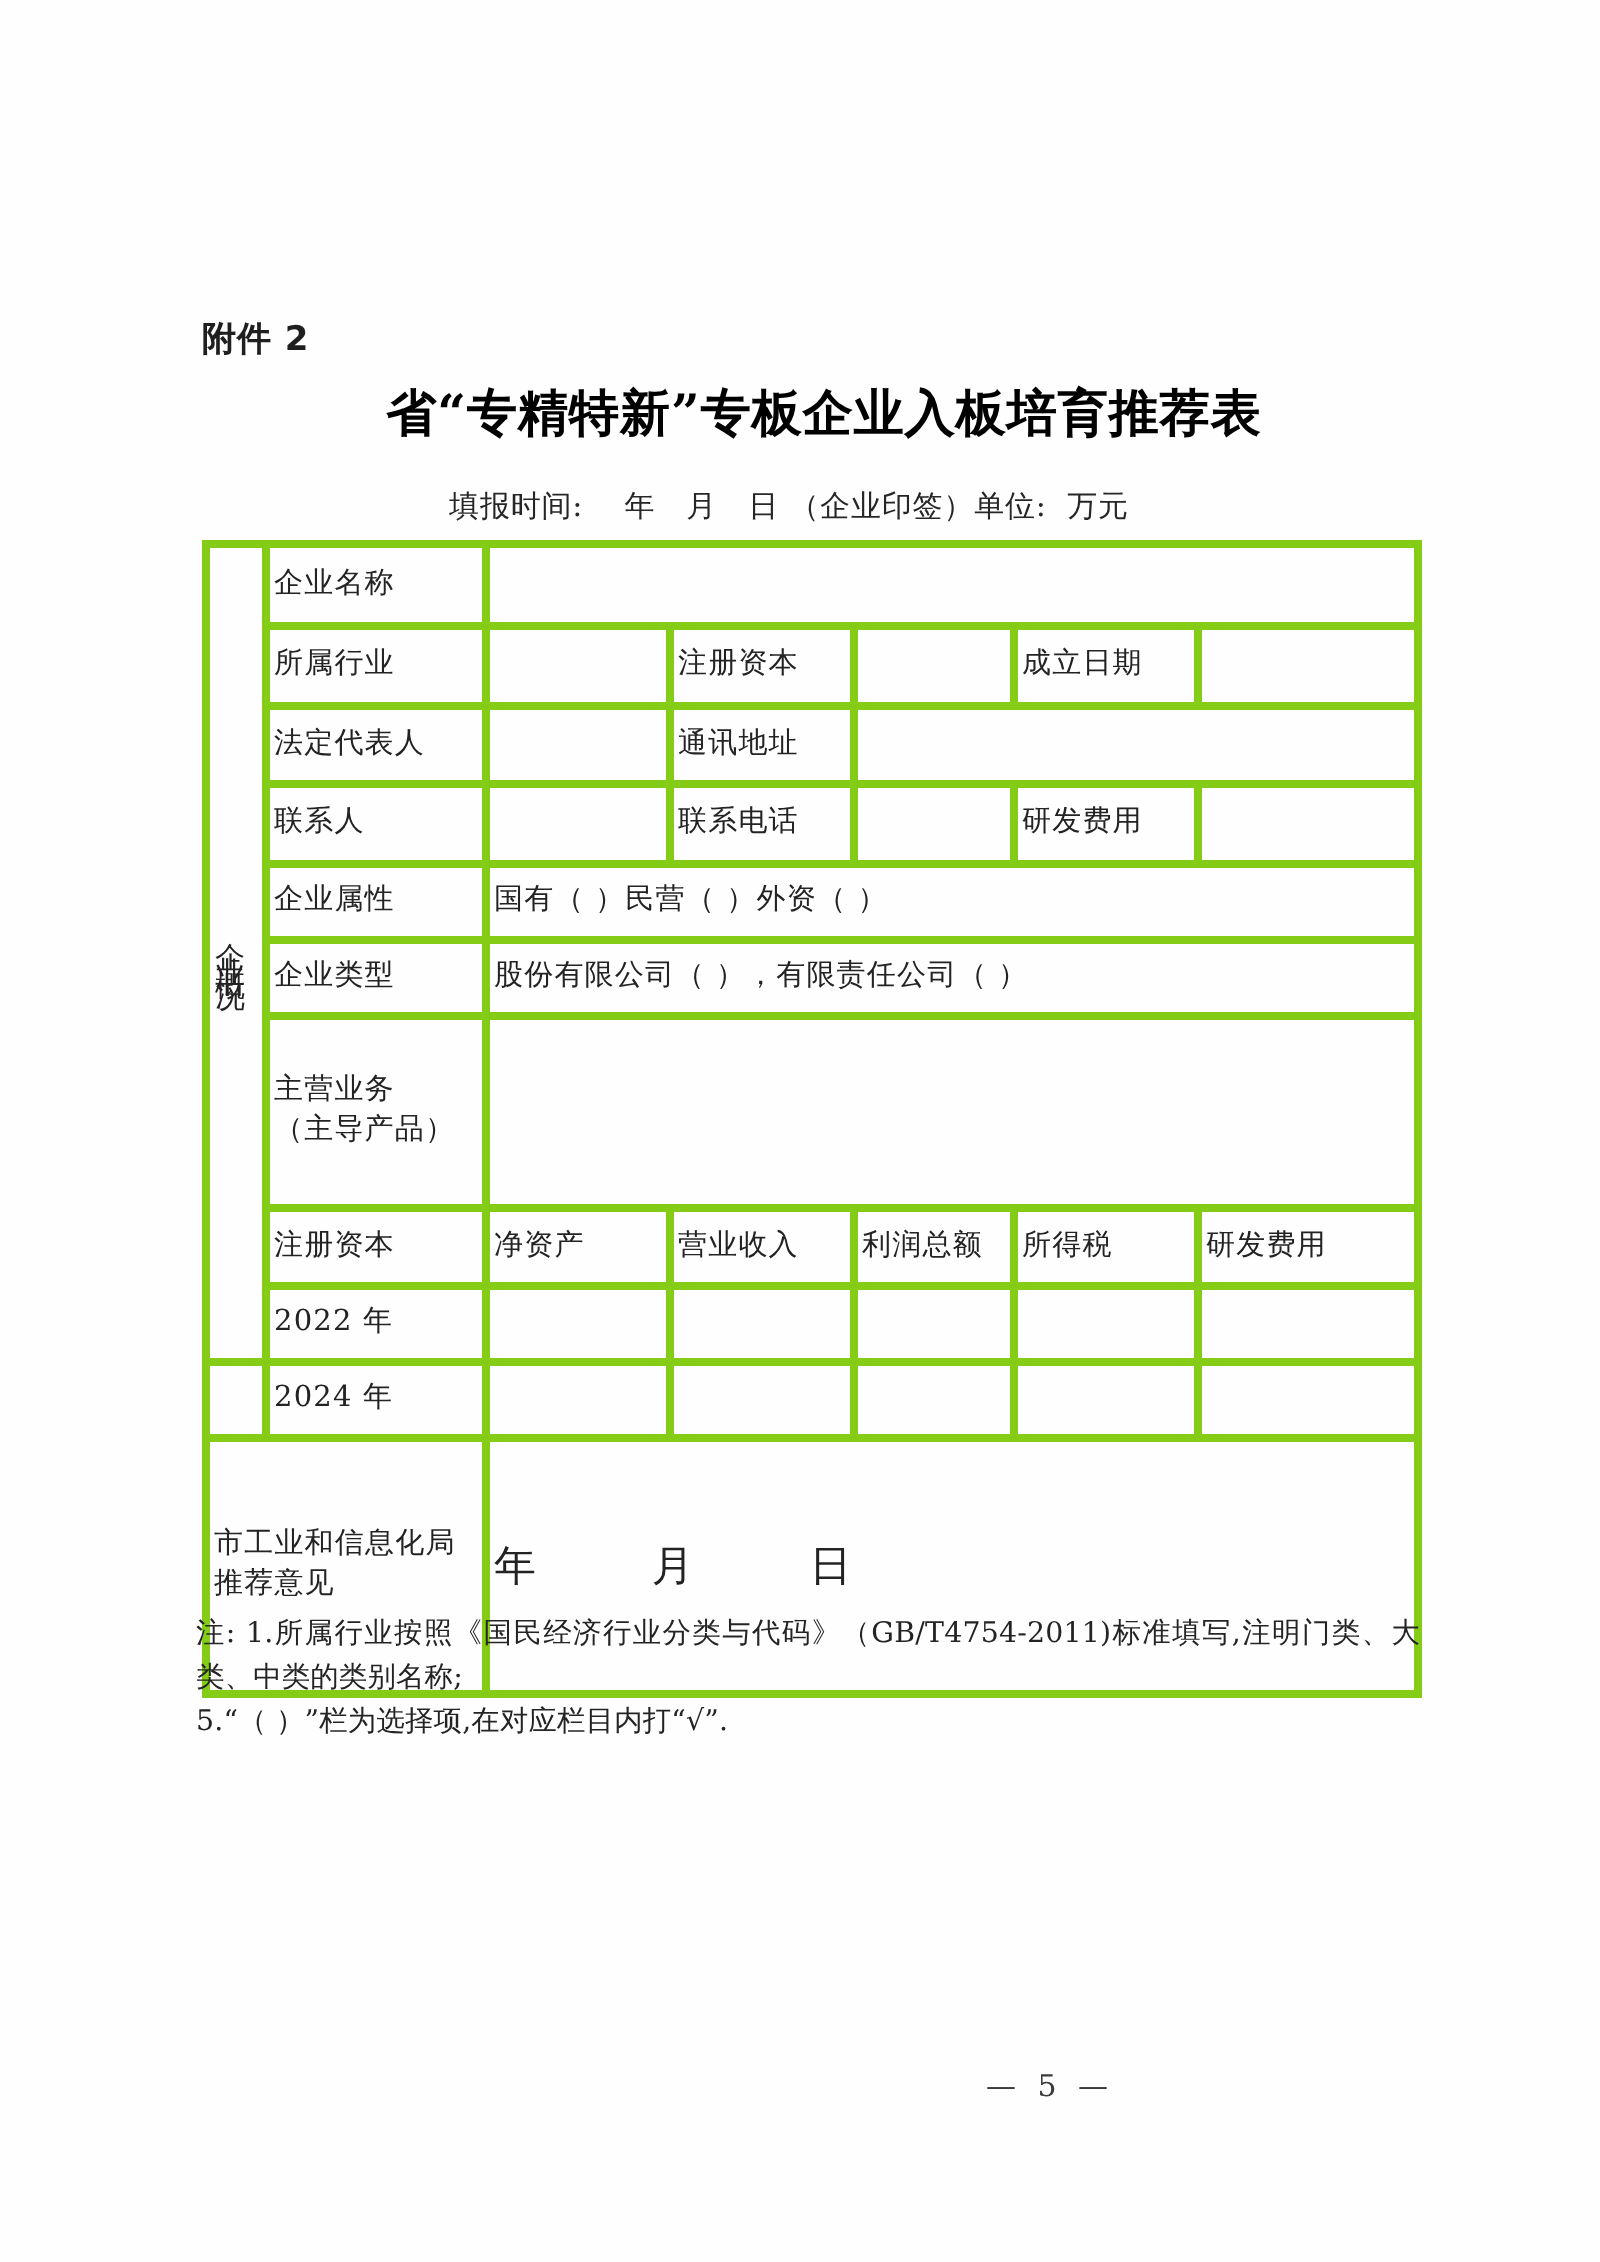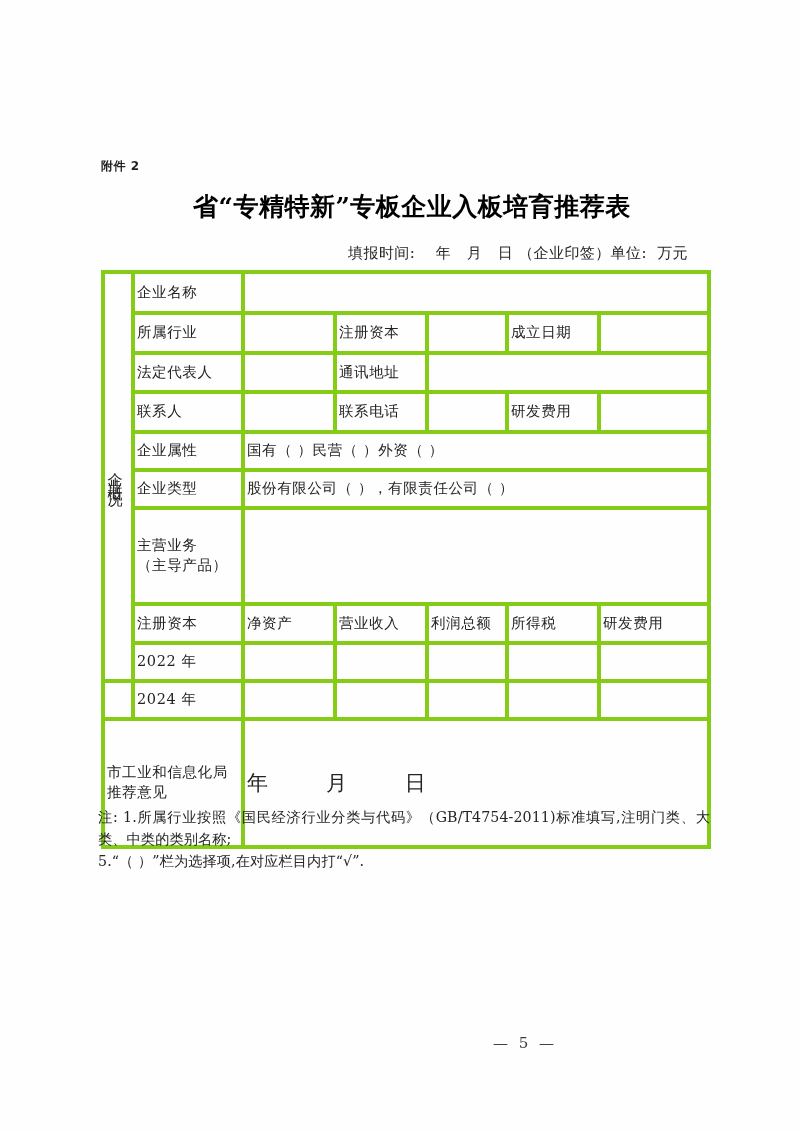--- a/index.html
+++ b/index.html
@@ -21,21 +21,21 @@
     position: absolute;
     inset: 0;
     background: #fefefe;
   }
 
   
   .attach-label {
     position: absolute;
     left: 101px;
     top: 158px;
-    font-size: 12px;
+    font-size: 17px;
     font-weight: bold;
     letter-spacing: 0.5px;
     color: #1f1f1f;
     font-family: "DejaVu Sans", "Liberation Sans", sans-serif;
   }
 
   
   .doc-title {
     position: absolute;
     left: 0;
@@ -52,21 +52,21 @@
 
   
   .sub-line {
     position: absolute;
     left: 101px;
     right: 112px;
     top: 244px;
     font-size: 15px;
     color: #262626;
     display: flex;
-    justify-content: flex-end;
+    justify-content: center;
     align-items: baseline;
   }
   .sub-left { white-space: pre; letter-spacing: 0.4px; }
   .sub-right { white-space: pre; letter-spacing: 0.4px; }
 
   
   .form-wrap {
     position: absolute;
     left: 101px;
     top: 270px;

